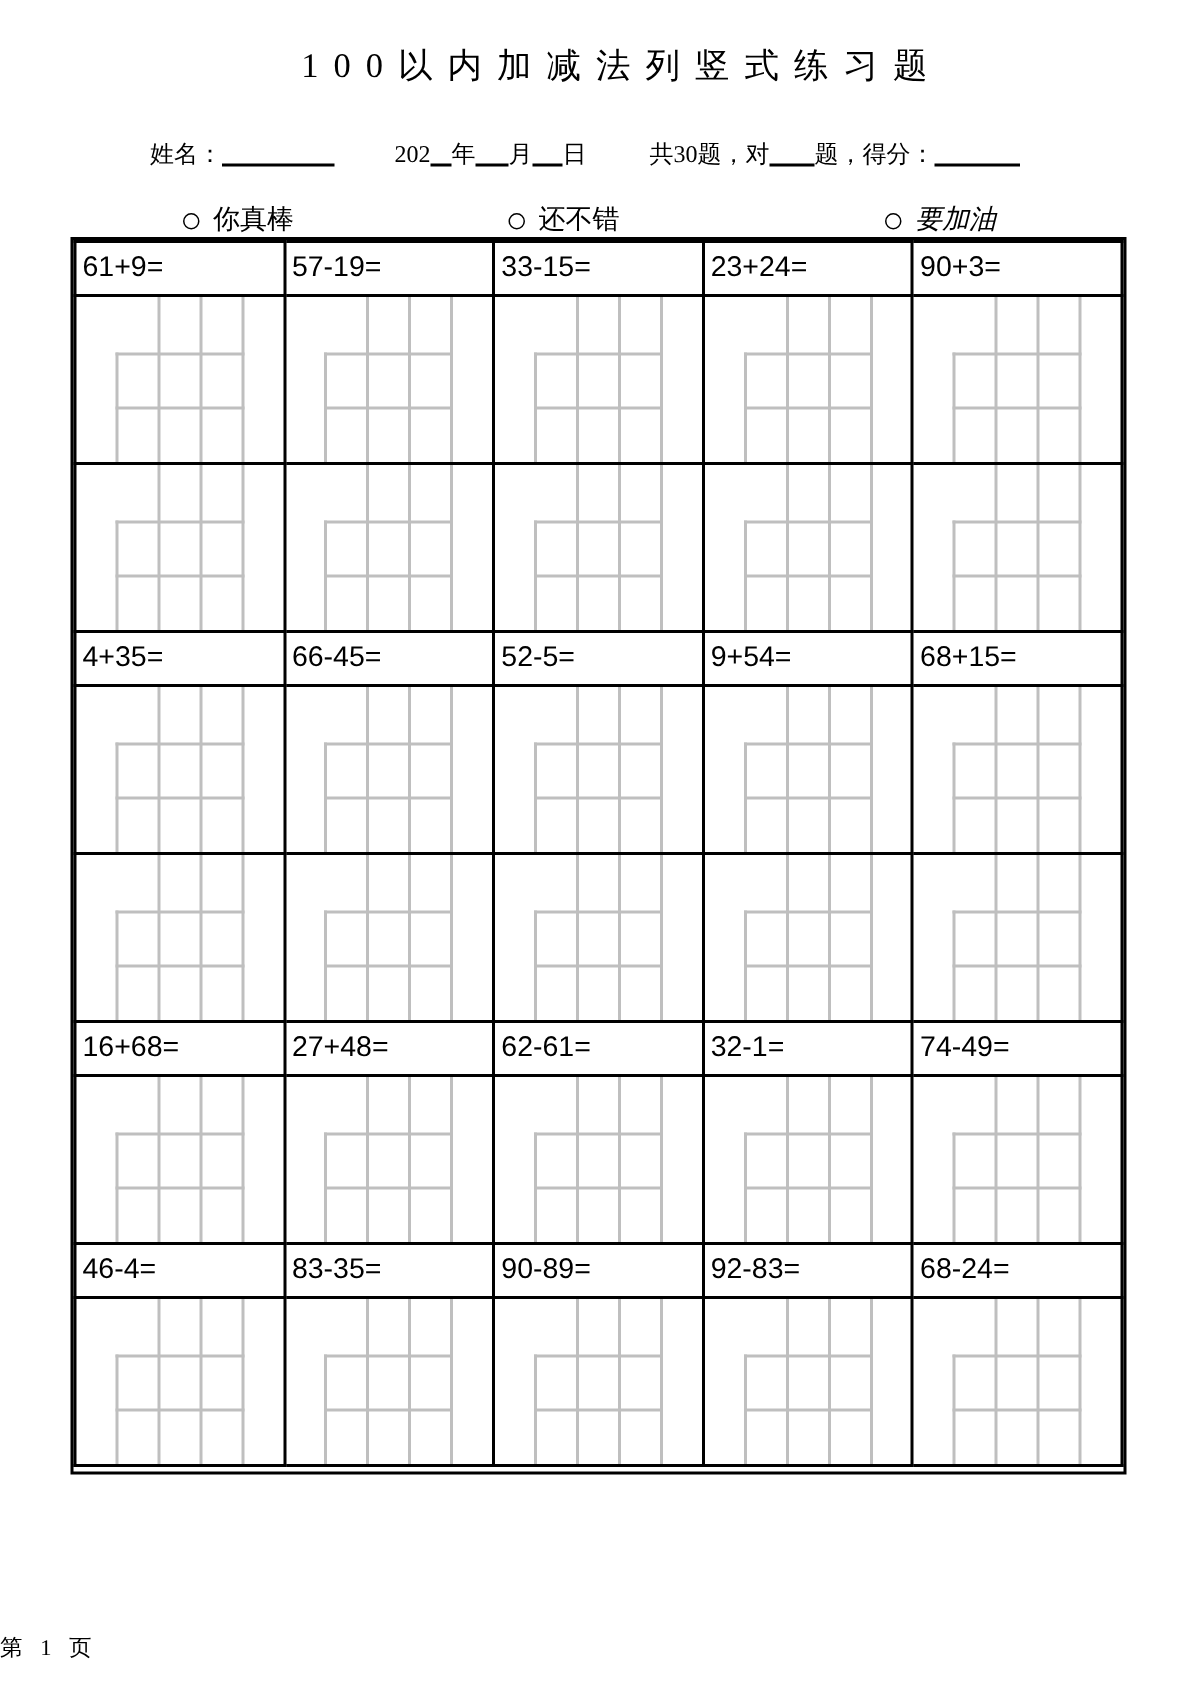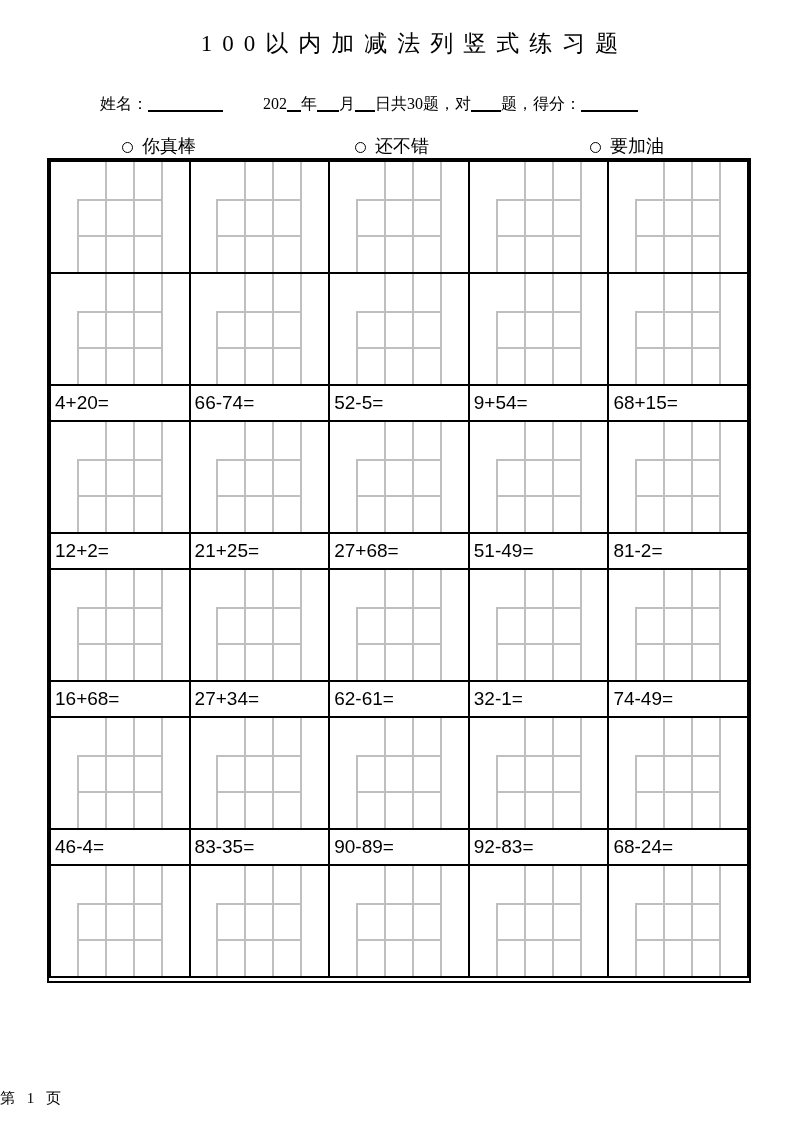--- a/index.html
+++ b/index.html
@@ -38,33 +38,33 @@
     height: 14px;
     vertical-align: -3px;
   }
   .w75 { width: 75px; }
   .w14 { width: 14px; }
   .w22 { width: 22px; }
   .w20 { width: 20px; }
   .w30 { width: 30px; }
   .w57 { width: 57px; }
   .ml40 { margin-left: 40px; text-align: center; }
-  .ml42 { }
+  .ml42 { margin-left: 42px; }
   .ratings {
     position: absolute;
     top: 134px;
     left: 47px;
     width: 704px;
     height: 22px;
     font-size: 18px;
   }
   .rating-item { position: absolute; top: 0; white-space: nowrap; }
   .rating-item.r1 { left: 75px; }
-  .rating-item.r2 { left: 308px; text-align: right; }
-  .rating-item.r3 { left: 543px; }
+  .rating-item.r2 { left: 292px; text-align: right; }
+  .rating-item.r3 { left: 543px; font-style: italic; }
   .circle {
     display: inline-block;
     width: 11px;
     height: 11px;
     border: 1.5px solid #000;
     border-radius: 50%;
     margin-right: 9px;
     vertical-align: -1px;
     background: #fff;
   }
@@ -131,126 +131,133 @@
   <div class="ratings">
     <span class="rating-item r1"><span class="circle"></span><span>你真棒</span></span>
     <span class="rating-item r2"><span class="circle"></span><span>还不错</span></span>
     <span class="rating-item r3"><span class="circle"></span><span>要加油</span></span>
   </div>
 
   <div class="table-outer">
     <table class="problems">
       <tbody>
         <tr>
-          <td class="pans">
-  <div class="vg">
-    <span class="gl v v1"></span>
-    <span class="gl v v2"></span>
-    <span class="gl v v3"></span>
-    <span class="gl v v4"></span>
-    <span class="gl h h1"></span>
-    <span class="gl h h2"></span>
-  </div>
-</td>
-          <td class="pans">
-  <div class="vg">
-    <span class="gl v v1"></span>
-    <span class="gl v v2"></span>
-    <span class="gl v v3"></span>
-    <span class="gl v v4"></span>
-    <span class="gl h h1"></span>
-    <span class="gl h h2"></span>
-  </div>
-</td>
-          <td class="pans">
-  <div class="vg">
-    <span class="gl v v1"></span>
-    <span class="gl v v2"></span>
-    <span class="gl v v3"></span>
-    <span class="gl v v4"></span>
-    <span class="gl h h1"></span>
-    <span class="gl h h2"></span>
-  </div>
-</td>
-          <td class="pans">
-  <div class="vg">
-    <span class="gl v v1"></span>
-    <span class="gl v v2"></span>
-    <span class="gl v v3"></span>
-    <span class="gl v v4"></span>
-    <span class="gl h h1"></span>
-    <span class="gl h h2"></span>
-  </div>
-</td>
-          <td class="pans">
-  <div class="vg">
-    <span class="gl v v1"></span>
-    <span class="gl v v2"></span>
-    <span class="gl v v3"></span>
-    <span class="gl v v4"></span>
-    <span class="gl h h1"></span>
-    <span class="gl h h2"></span>
-  </div>
-</td>
-        </tr>
-        <tr>
-          <td class="pans">
-  <div class="vg">
-    <span class="gl v v1"></span>
-    <span class="gl v v2"></span>
-    <span class="gl v v3"></span>
-    <span class="gl v v4"></span>
-    <span class="gl h h1"></span>
-    <span class="gl h h2"></span>
-  </div>
-</td>
-          <td class="pans">
-  <div class="vg">
-    <span class="gl v v1"></span>
-    <span class="gl v v2"></span>
-    <span class="gl v v3"></span>
-    <span class="gl v v4"></span>
-    <span class="gl h h1"></span>
-    <span class="gl h h2"></span>
-  </div>
-</td>
-          <td class="pans">
-  <div class="vg">
-    <span class="gl v v1"></span>
-    <span class="gl v v2"></span>
-    <span class="gl v v3"></span>
-    <span class="gl v v4"></span>
-    <span class="gl h h1"></span>
-    <span class="gl h h2"></span>
-  </div>
-</td>
-          <td class="pans">
-  <div class="vg">
-    <span class="gl v v1"></span>
-    <span class="gl v v2"></span>
-    <span class="gl v v3"></span>
-    <span class="gl v v4"></span>
-    <span class="gl h h1"></span>
-    <span class="gl h h2"></span>
-  </div>
-</td>
-          <td class="pans">
-  <div class="vg">
-    <span class="gl v v1"></span>
-    <span class="gl v v2"></span>
-    <span class="gl v v3"></span>
-    <span class="gl v v4"></span>
-    <span class="gl h h1"></span>
-    <span class="gl h h2"></span>
-  </div>
-</td>
-        </tr>
-        <tr>
-          <td class="plabel">4+20=</td>
-          <td class="plabel">66-74=</td>
+          <td class="plabel">61+9=</td>
+          <td class="plabel">57-19=</td>
+          <td class="plabel">33-15=</td>
+          <td class="plabel">23+24=</td>
+          <td class="plabel">90+3=</td>
+        </tr>
+        <tr>
+          <td class="pans">
+  <div class="vg">
+    <span class="gl v v1"></span>
+    <span class="gl v v2"></span>
+    <span class="gl v v3"></span>
+    <span class="gl v v4"></span>
+    <span class="gl h h1"></span>
+    <span class="gl h h2"></span>
+  </div>
+</td>
+          <td class="pans">
+  <div class="vg">
+    <span class="gl v v1"></span>
+    <span class="gl v v2"></span>
+    <span class="gl v v3"></span>
+    <span class="gl v v4"></span>
+    <span class="gl h h1"></span>
+    <span class="gl h h2"></span>
+  </div>
+</td>
+          <td class="pans">
+  <div class="vg">
+    <span class="gl v v1"></span>
+    <span class="gl v v2"></span>
+    <span class="gl v v3"></span>
+    <span class="gl v v4"></span>
+    <span class="gl h h1"></span>
+    <span class="gl h h2"></span>
+  </div>
+</td>
+          <td class="pans">
+  <div class="vg">
+    <span class="gl v v1"></span>
+    <span class="gl v v2"></span>
+    <span class="gl v v3"></span>
+    <span class="gl v v4"></span>
+    <span class="gl h h1"></span>
+    <span class="gl h h2"></span>
+  </div>
+</td>
+          <td class="pans">
+  <div class="vg">
+    <span class="gl v v1"></span>
+    <span class="gl v v2"></span>
+    <span class="gl v v3"></span>
+    <span class="gl v v4"></span>
+    <span class="gl h h1"></span>
+    <span class="gl h h2"></span>
+  </div>
+</td>
+        </tr>
+        <tr>
+          <td class="pans">
+  <div class="vg">
+    <span class="gl v v1"></span>
+    <span class="gl v v2"></span>
+    <span class="gl v v3"></span>
+    <span class="gl v v4"></span>
+    <span class="gl h h1"></span>
+    <span class="gl h h2"></span>
+  </div>
+</td>
+          <td class="pans">
+  <div class="vg">
+    <span class="gl v v1"></span>
+    <span class="gl v v2"></span>
+    <span class="gl v v3"></span>
+    <span class="gl v v4"></span>
+    <span class="gl h h1"></span>
+    <span class="gl h h2"></span>
+  </div>
+</td>
+          <td class="pans">
+  <div class="vg">
+    <span class="gl v v1"></span>
+    <span class="gl v v2"></span>
+    <span class="gl v v3"></span>
+    <span class="gl v v4"></span>
+    <span class="gl h h1"></span>
+    <span class="gl h h2"></span>
+  </div>
+</td>
+          <td class="pans">
+  <div class="vg">
+    <span class="gl v v1"></span>
+    <span class="gl v v2"></span>
+    <span class="gl v v3"></span>
+    <span class="gl v v4"></span>
+    <span class="gl h h1"></span>
+    <span class="gl h h2"></span>
+  </div>
+</td>
+          <td class="pans">
+  <div class="vg">
+    <span class="gl v v1"></span>
+    <span class="gl v v2"></span>
+    <span class="gl v v3"></span>
+    <span class="gl v v4"></span>
+    <span class="gl h h1"></span>
+    <span class="gl h h2"></span>
+  </div>
+</td>
+        </tr>
+        <tr>
+          <td class="plabel">4+35=</td>
+          <td class="plabel">66-45=</td>
           <td class="plabel">52-5=</td>
           <td class="plabel">9+54=</td>
           <td class="plabel">68+15=</td>
         </tr>
         <tr>
           <td class="pans">
   <div class="vg">
     <span class="gl v v1"></span>
     <span class="gl v v2"></span>
     <span class="gl v v3"></span>
@@ -294,27 +301,20 @@
     <span class="gl v v1"></span>
     <span class="gl v v2"></span>
     <span class="gl v v3"></span>
     <span class="gl v v4"></span>
     <span class="gl h h1"></span>
     <span class="gl h h2"></span>
   </div>
 </td>
         </tr>
         <tr>
-          <td class="plabel">12+2=</td>
-          <td class="plabel">21+25=</td>
-          <td class="plabel">27+68=</td>
-          <td class="plabel">51-49=</td>
-          <td class="plabel">81-2=</td>
-        </tr>
-        <tr>
           <td class="pans">
   <div class="vg">
     <span class="gl v v1"></span>
     <span class="gl v v2"></span>
     <span class="gl v v3"></span>
     <span class="gl v v4"></span>
     <span class="gl h h1"></span>
     <span class="gl h h2"></span>
   </div>
 </td>
@@ -354,21 +354,21 @@
     <span class="gl v v2"></span>
     <span class="gl v v3"></span>
     <span class="gl v v4"></span>
     <span class="gl h h1"></span>
     <span class="gl h h2"></span>
   </div>
 </td>
         </tr>
         <tr>
           <td class="plabel">16+68=</td>
-          <td class="plabel">27+34=</td>
+          <td class="plabel">27+48=</td>
           <td class="plabel">62-61=</td>
           <td class="plabel">32-1=</td>
           <td class="plabel">74-49=</td>
         </tr>
         <tr>
           <td class="pans">
   <div class="vg">
     <span class="gl v v1"></span>
     <span class="gl v v2"></span>
     <span class="gl v v3"></span>

